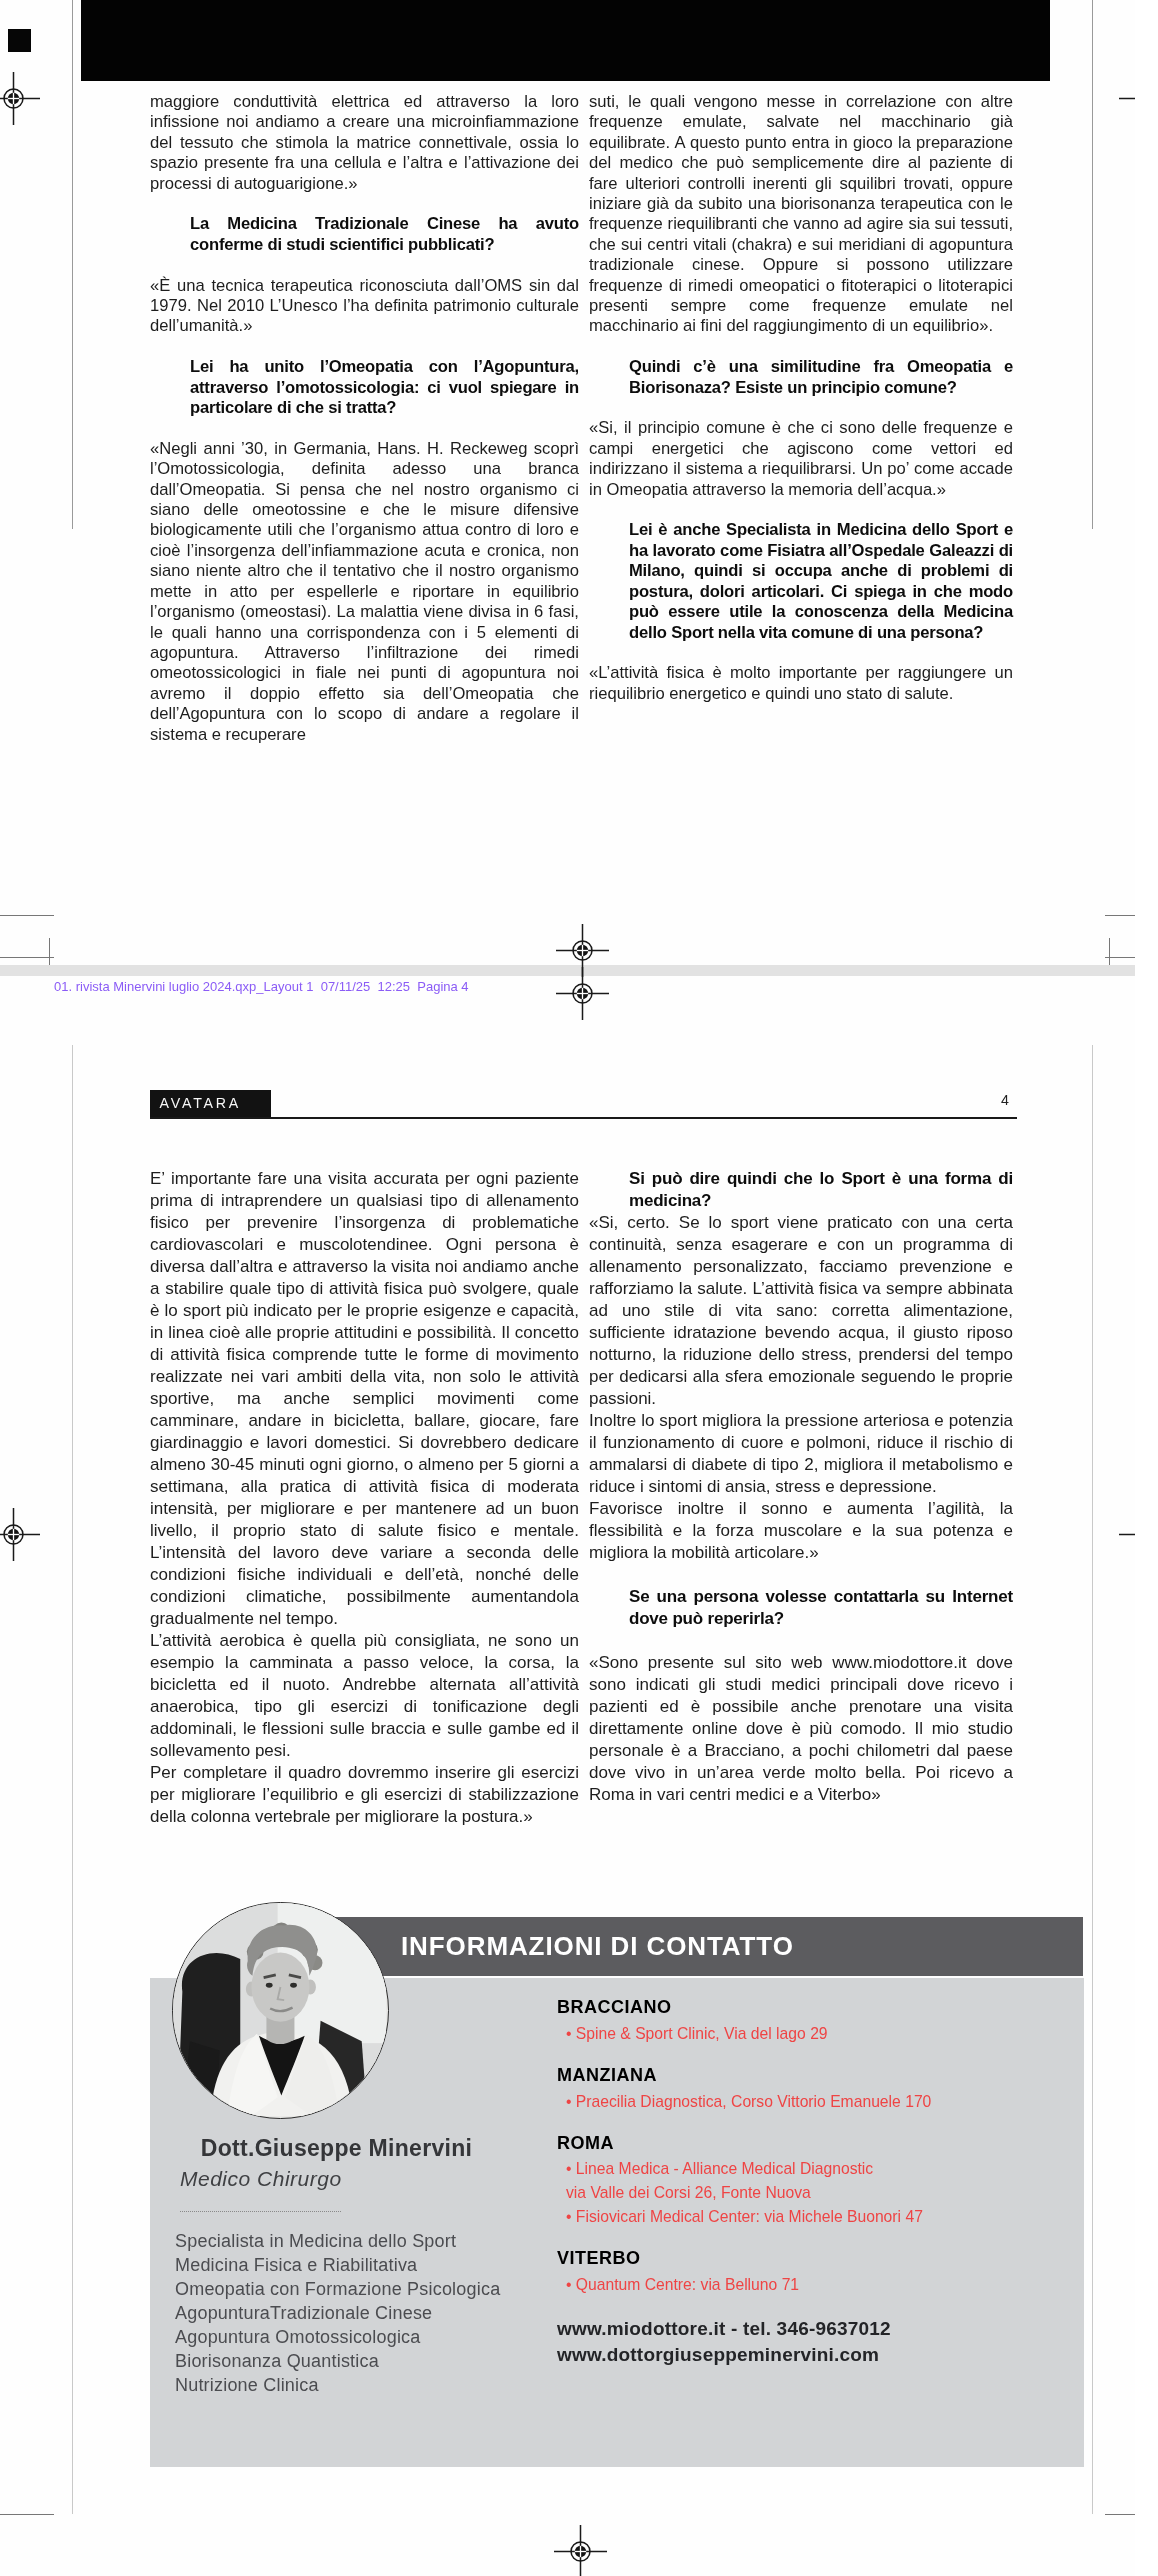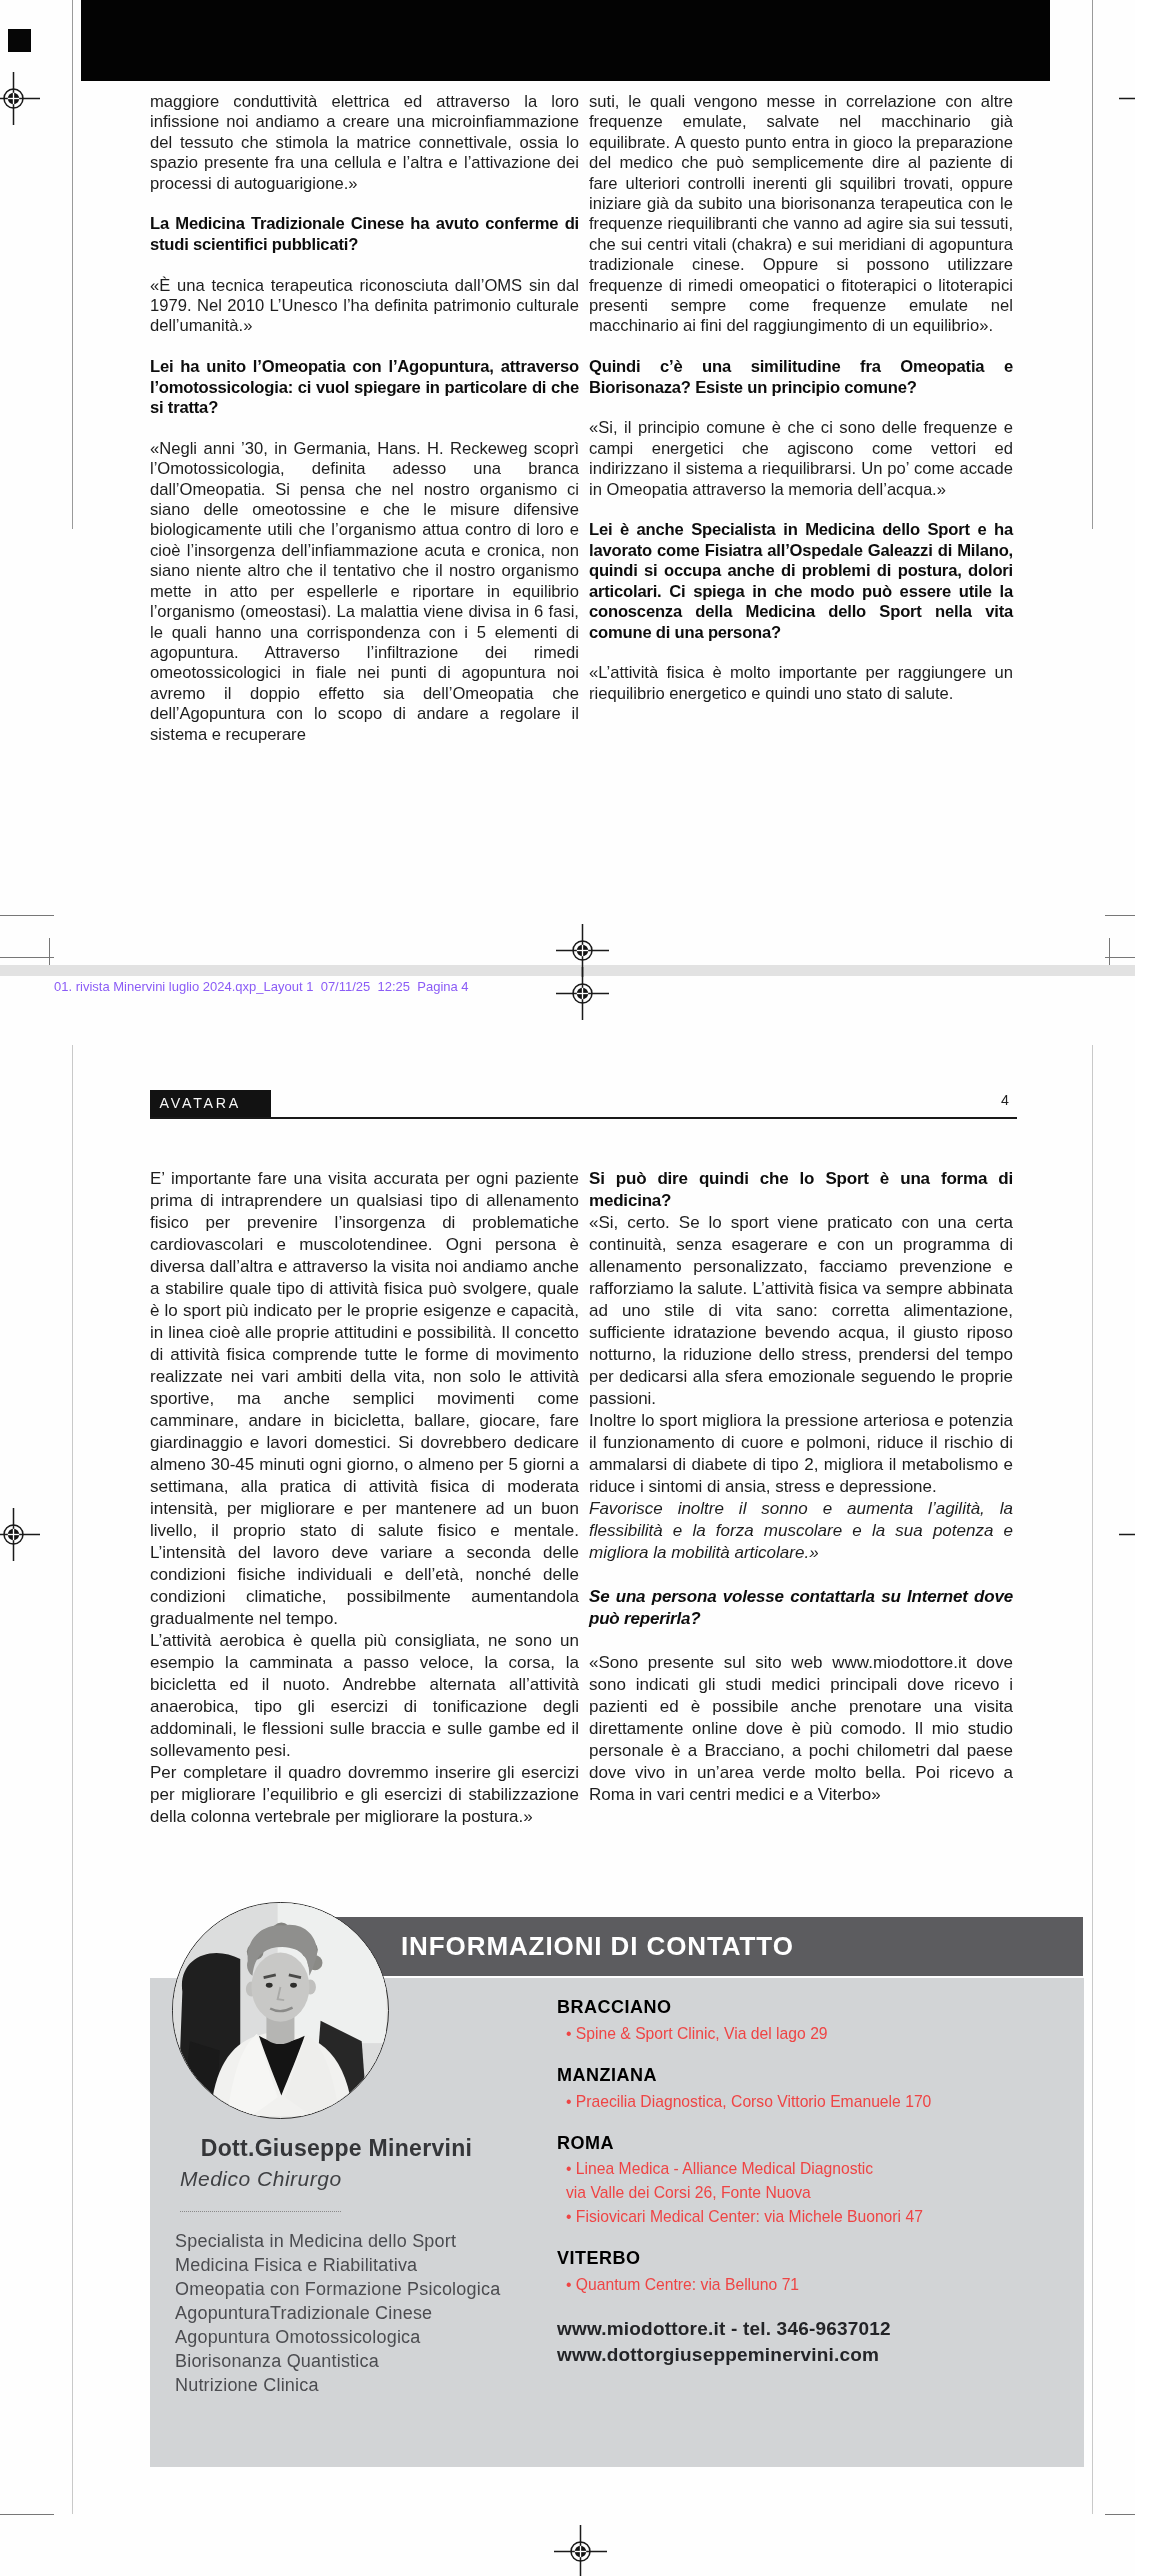--- a/index.html
+++ b/index.html
@@ -26,22 +26,22 @@
                 padding-left:9.5px;box-sizing:border-box;}
   .pagehead-num{position:absolute;left:922px;top:1092px;width:87px;text-align:right;
                 font-size:14.2px;color:#222;}
 
   
   .col{position:absolute;text-align:justify;color:#1d1d1d;hyphens:auto;}
   .col-top{font-size:16.6px;line-height:20.4px;}
   .col-bot{font-size:17px;line-height:22px;}
   .ln{margin:0;}
   .col-top .gap{margin-bottom:20.4px;}
-  .col-bot .gap{margin-bottom:22px;font-style:italic;}
-  .q{font-weight:bold;color:#0d0d0d;letter-spacing:-0.2px;}
+  .col-bot .gap{margin-bottom:22px;}
+  .q{font-weight:bold;color:#0d0d0d;letter-spacing:-0.2px;margin-left:40px;}
 
   
   .gray-panel{position:absolute;left:150px;top:1978px;width:934px;height:489px;background:#d2d4d6;}
   .contact-bar{position:absolute;left:296px;top:1917px;width:787px;height:59px;background:#5c5c5f;
                display:flex;align-items:center;}
   .contact-bar span{color:#ffffff;font-weight:bold;font-size:26px;letter-spacing:0.9px;
                     padding-left:105px;}
   .photo{position:absolute;left:172px;top:1902px;width:217px;height:217px;border-radius:50%;
          border:1.9px solid #2b2b2b;overflow:hidden;background:#e9e9e7;box-sizing:border-box;}
   .name-block{position:absolute;left:180px;top:2135px;width:313px;}

